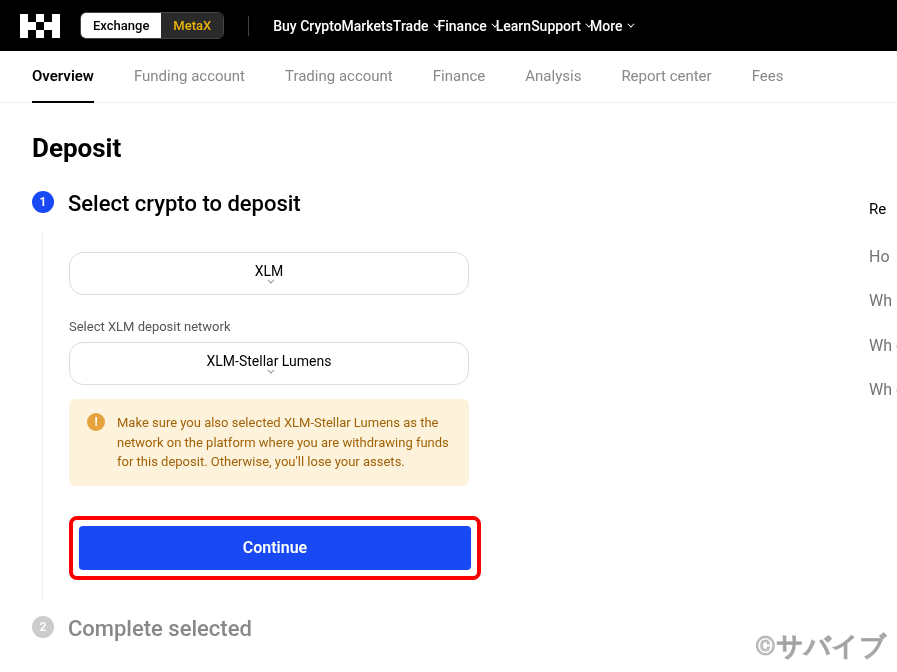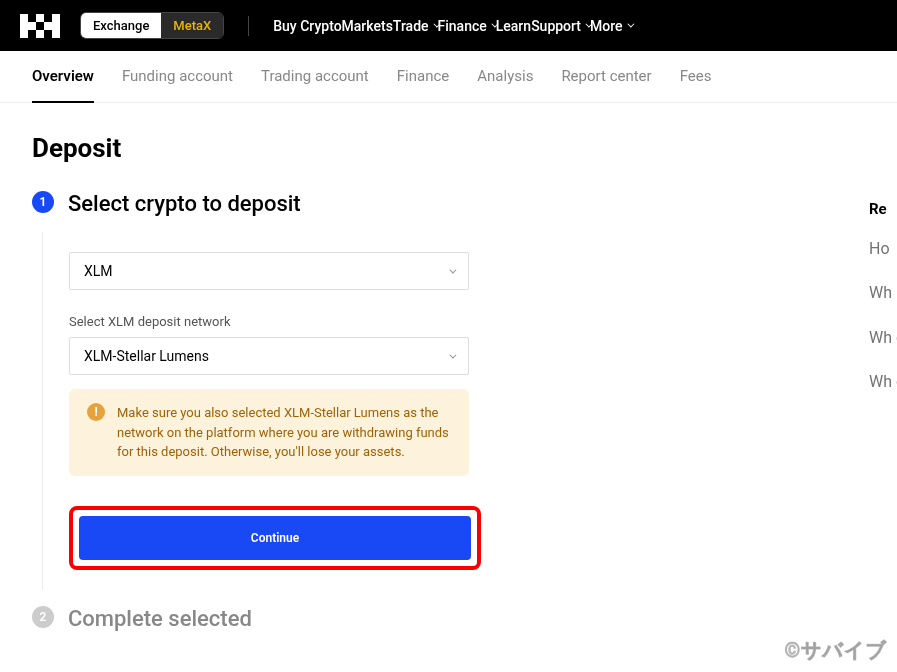--- a/index.html
+++ b/index.html
@@ -82,21 +82,21 @@
       border-bottom: 2px solid currentColor;
       transform: rotate(45deg) translateY(-2px);
     }
     .chevron-sm {
       width: 5px;
       height: 5px;
       border-width: 1.5px;
     }
     .sub-nav {
       display: flex;
-      gap: 28px;
+      gap: 40px;
       padding: 0 32px;
       border-bottom: 1px solid #eee;
       height: 52px;
       align-items: center;
     }
     .sub-nav-item {
       font-size: 15px;
       color: #888;
       cursor: pointer;
       height: 52px;
@@ -146,29 +146,30 @@
     .step-body {
       margin-left: 10px;
       border-left: 1px solid #eee;
       padding-left: 26px;
       padding-top: 20px;
       padding-bottom: 20px;
       width: 440px;
     }
     .select-wrap {
       border: 1px solid #ddd;
-      border-radius: 2px;
+      border-radius: 14px;
       padding: 10px 14px;
       display: flex;
       justify-content: space-between;
       align-items: center;
       cursor: pointer;
       font-size: 14px;
       margin-bottom: 24px;
       width: 400px;
+      flex-direction: column;
     }
     .label {
       font-size: 13px;
       color: #555;
       margin-bottom: 8px;
     }
     .warning {
       background: #fdf3dc;
       border-radius: 6px;
       padding: 14px 18px;
@@ -198,43 +199,43 @@
     .continue-wrap {
       border: 4px solid #fa0000;
       border-radius: 8px;
       padding: 6px;
       margin-top: 30px;
       width: 412px;
     }
     .continue-btn {
       background: #1849f5;
       color: #fff;
-      font-size: 12px;
+      font-size: 16px;
       font-weight: 600;
       border: none;
       border-radius: 4px;
       width: 100%;
       height: 44px;
       cursor: pointer;
     }
     .network-select { width: 400px; margin-bottom: 0; }
     .sidebar {
       position: absolute;
       top: 200px;
       right: 0;
       width: 28px;
       overflow: hidden;
     }
-    .side-title { font-size: 15px; font-weight: 700; white-space: nowrap; margin-bottom: 20px; }
+    .side-title { font-size: 15px; font-weight: 400; white-space: nowrap; margin-bottom: 28px; }
     .side-link { font-size: 16px; color: #737373; white-space: nowrap; margin-bottom: 22px; line-height: 1.4; }
     .watermark {
       position: absolute;
       bottom: 8px;
       right: 10px;
-      font-size: 20px;
+      font-size: 26px;
       color: rgba(0,0,0,0.15);
       font-weight: 700;
       -webkit-text-stroke: 1px rgba(0,0,0,0.25);
       letter-spacing: 1px;
     }
   </style>
 </head>
 <body>
 
 <div class="top-nav">

